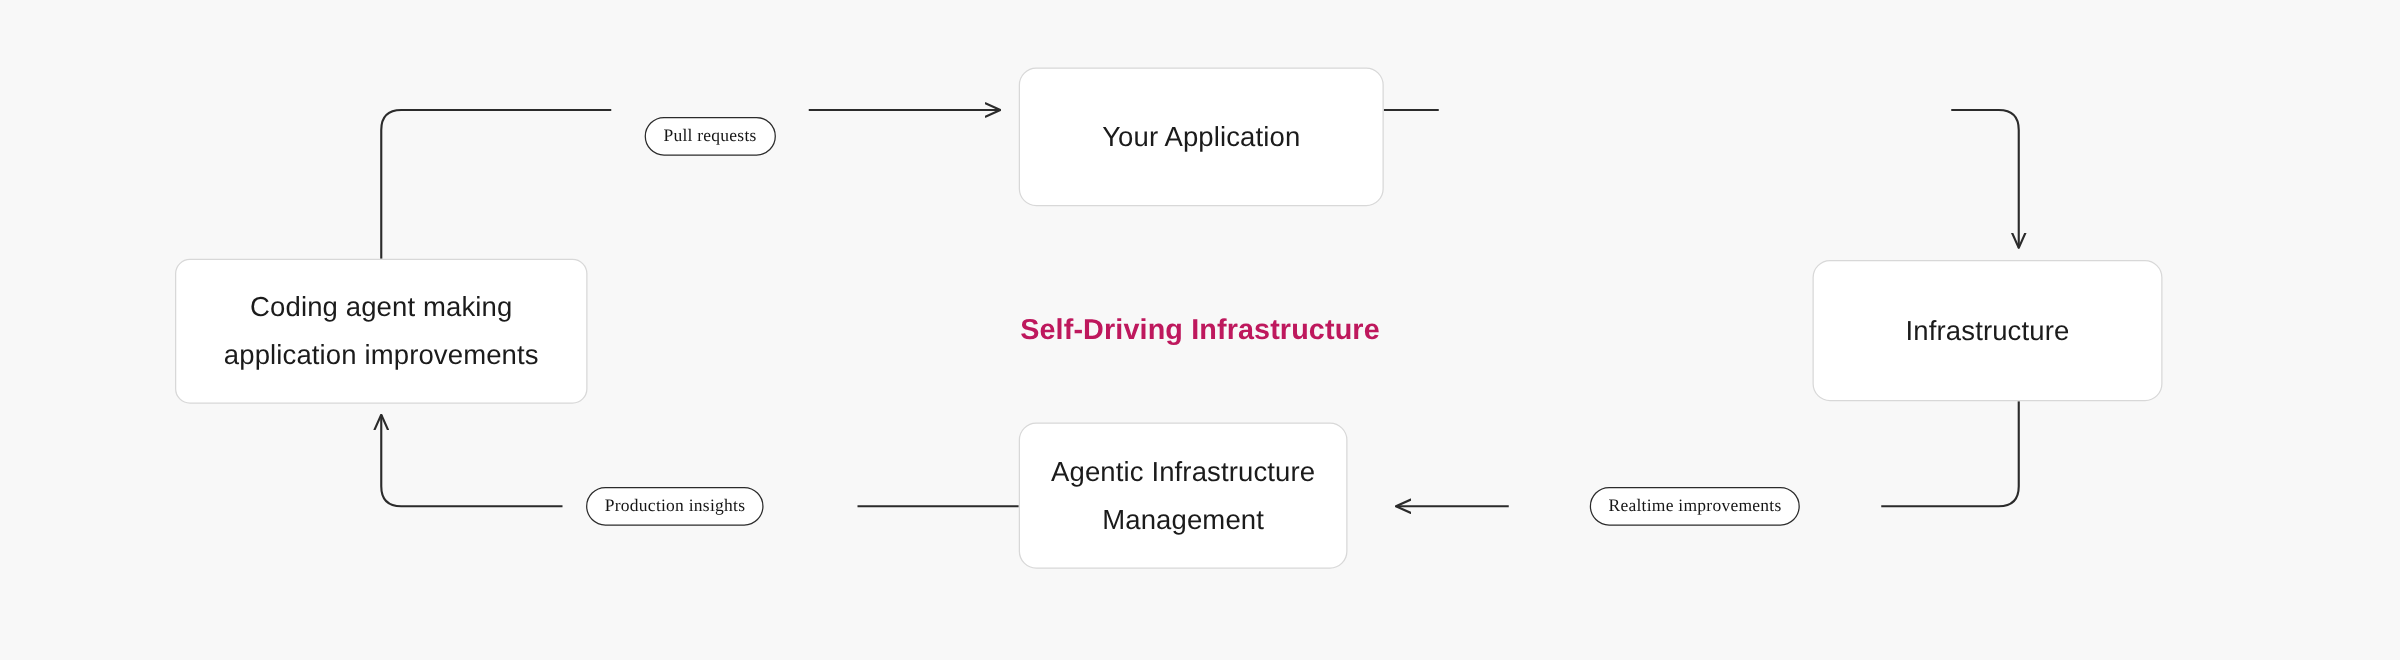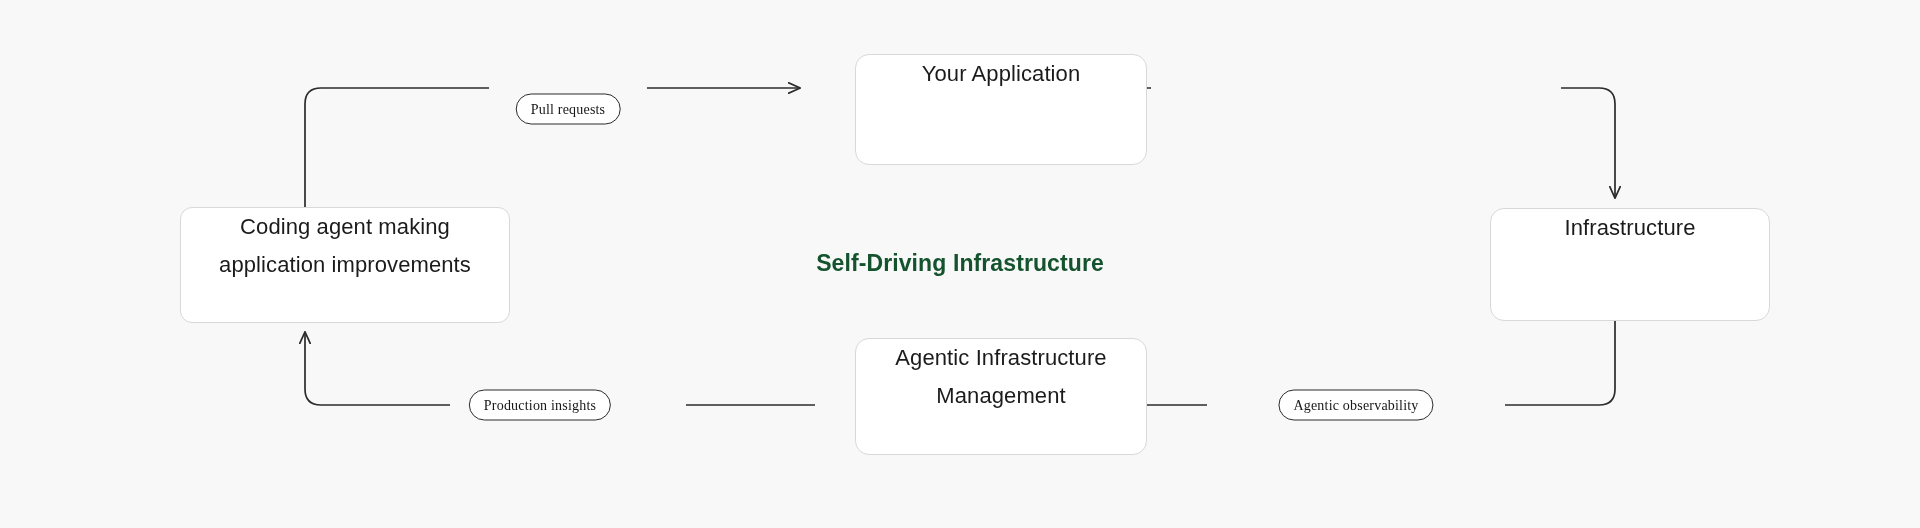--- a/index.html
+++ b/index.html
@@ -23,46 +23,46 @@
     height: 528px;
     pointer-events: none;
   }
   .node {
     position: absolute;
     box-sizing: border-box;
     background: #ffffff;
     border: 1px solid #d8d8d8;
     border-radius: 14px;
     display: flex;
+    align-items: center;
     justify-content: center;
     text-align: center;
     color: #1b1b1b;
     font-family: "Liberation Sans", sans-serif;
     font-size: 22px;
     line-height: 1.72;
     font-weight: 400;
     letter-spacing: 0.1px;
     padding: 0 14px;
-    margin-left: 40px;
   }
   .node-label {
     display: block;
     white-space: pre-line;
   }
   #node-coding-agent {
     left: 140px; top: 207px; width: 330px; height: 116px; border-radius: 12px;
   }
   #node-your-application {
     left: 815px; top: 54px; width: 292px; height: 111px;
   }
   #node-infrastructure {
     left: 1450px; top: 208px; width: 280px; height: 113px;
   }
   #node-agentic-management {
-    left: 815px; top: 338px; width: 292px; height: 117px;
+    left: 815px; top: 338px; width: 263px; height: 117px;
   }
   .edge-label {
     position: absolute;
     box-sizing: border-box;
     background: #ffffff;
     border: 1.6px solid #2b2b2b;
     border-radius: 999px;
     display: flex;
     align-items: center;
     justify-content: center;
@@ -80,21 +80,21 @@
   #edge-label-realtime-observability { left: 1356px; top: 405px; }
   #edge-label-production-insights { left: 540px; top: 405px; }
   #diagram-title {
     position: absolute;
     left: 0; top: 250px;
     width: 1920px;
     text-align: center;
     font-family: "Liberation Sans", sans-serif;
     font-size: 23px;
     font-weight: bold;
-    color: #14532d;
+    color: #be185d;
     letter-spacing: 0.1px;
   }
 </style>
 </head>
 <body>
 
 <div id="canvas">
 
   <svg id="edges" viewBox="0 0 1920 528" width="1920" height="528" xmlns="http://www.w3.org/2000/svg">
     <defs>
@@ -129,21 +129,21 @@
     <span class="node-label">Agentic Infrastructure
 Management</span>
   </div>
 
   <div class="edge-label" id="edge-label-pull-requests">
     <span>Pull requests</span>
   </div>
 
 
   <div class="edge-label" id="edge-label-realtime-observability">
-    <span>Agentic observability</span>
+    <span>Realtime improvements</span>
   </div>
 
   <div class="edge-label" id="edge-label-production-insights">
     <span>Production insights</span>
   </div>
 
   <div id="diagram-title">Self-Driving Infrastructure</div>
 
 </div>
 

